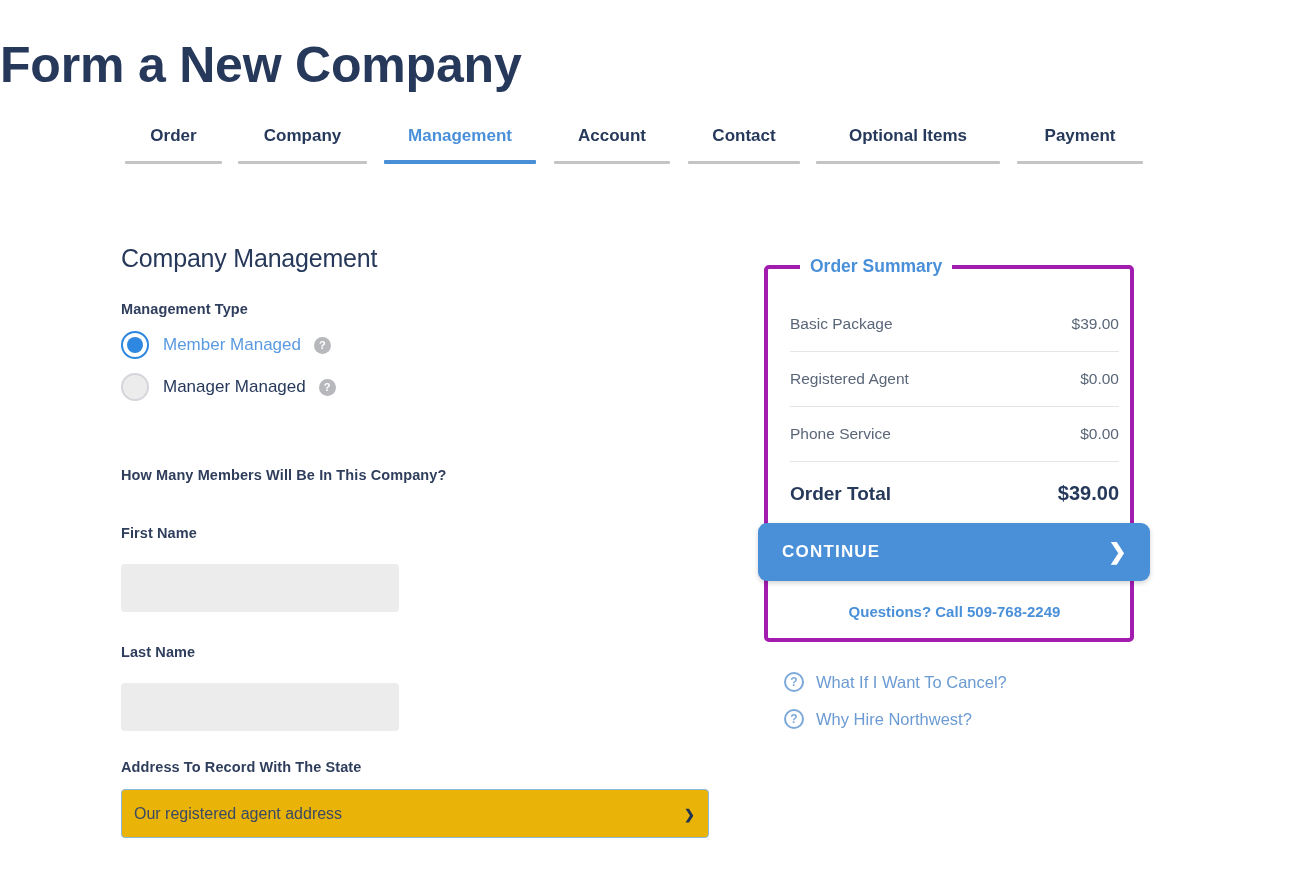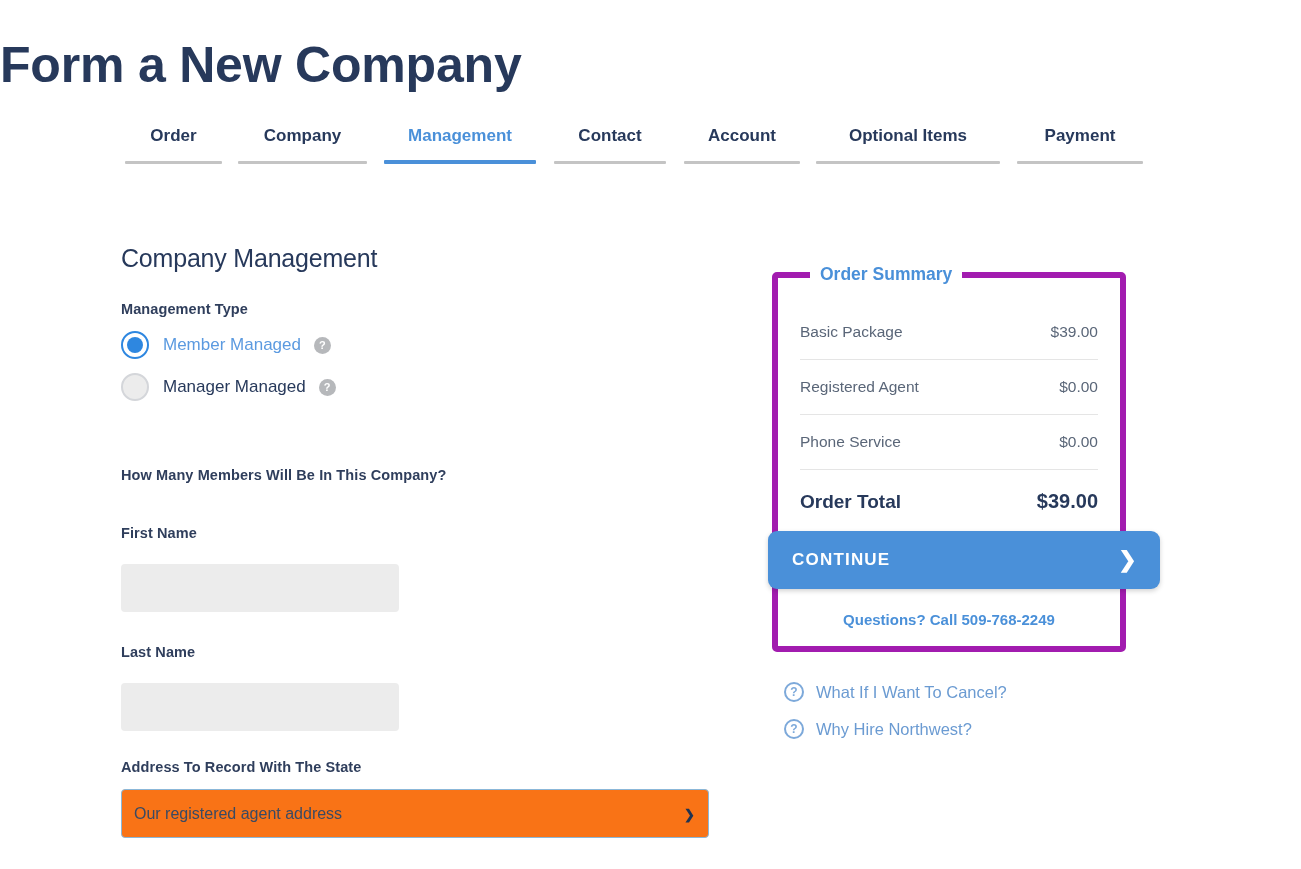--- a/index.html
+++ b/index.html
@@ -206,21 +206,21 @@
   
   .address-block { margin-top: 28px; }
   .select-wrap {
     position: relative;
     width: 588px;
     margin-top: 9px;
   }
   .select-box {
     width: 100%;
     height: 49px;
-    background: #f97316;
+    background: #eab308;
     border: 1px solid #8bb7d8;
     border-radius: 4px;
     padding: 0 36px 0 12px;
     font-size: 16px;
     color: #3a4a63;
     font-family: "Liberation Sans", sans-serif;
     appearance: none;
     -webkit-appearance: none;
     outline: none;
     cursor: pointer;
@@ -237,24 +237,24 @@
   }
 
   
   .right-col {
     position: absolute;
     left: 764px;
     top: 256px;
     width: 370px;
   }
   .summary-fieldset {
-    border: 6px solid #a21caf;
+    border: 4px solid #a21caf;
     border-radius: 5px;
-    margin: 8px;
-    padding: 20px 22px 18px 22px;
+    margin: 0;
+    padding: 20px 11px 18px 22px;
     position: relative;
   }
   .summary-legend {
     font-size: 17.5px;
     font-weight: bold;
     color: #4a90d9;
     padding: 0 10px;
     margin-left: 10px;
   }
   .summary-row {
@@ -350,26 +350,26 @@
       <span class="tab-underline"></span>
     </div>
     <div class="tab" style="width:137px;margin-left:8px">
       <span class="tab-label">Company</span>
       <span class="tab-underline"></span>
     </div>
     <div class="tab active" style="width:160px;margin-left:9px">
       <span class="tab-label">Management</span>
       <span class="tab-underline"></span>
     </div>
+    <div class="tab" style="width:124px;margin-left:10px">
+      <span class="tab-label">Account</span>
+      <span class="tab-underline"></span>
+    </div>
     <div class="tab" style="width:120px;margin-left:10px">
       <span class="tab-label">Contact</span>
-      <span class="tab-underline"></span>
-    </div>
-    <div class="tab" style="width:124px;margin-left:10px">
-      <span class="tab-label">Account</span>
       <span class="tab-underline"></span>
     </div>
     <div class="tab" style="width:192px;margin-left:8px">
       <span class="tab-label">Optional Items</span>
       <span class="tab-underline"></span>
     </div>
     <div class="tab" style="width:134px;margin-left:9px">
       <span class="tab-label">Payment</span>
       <span class="tab-underline"></span>
     </div>

